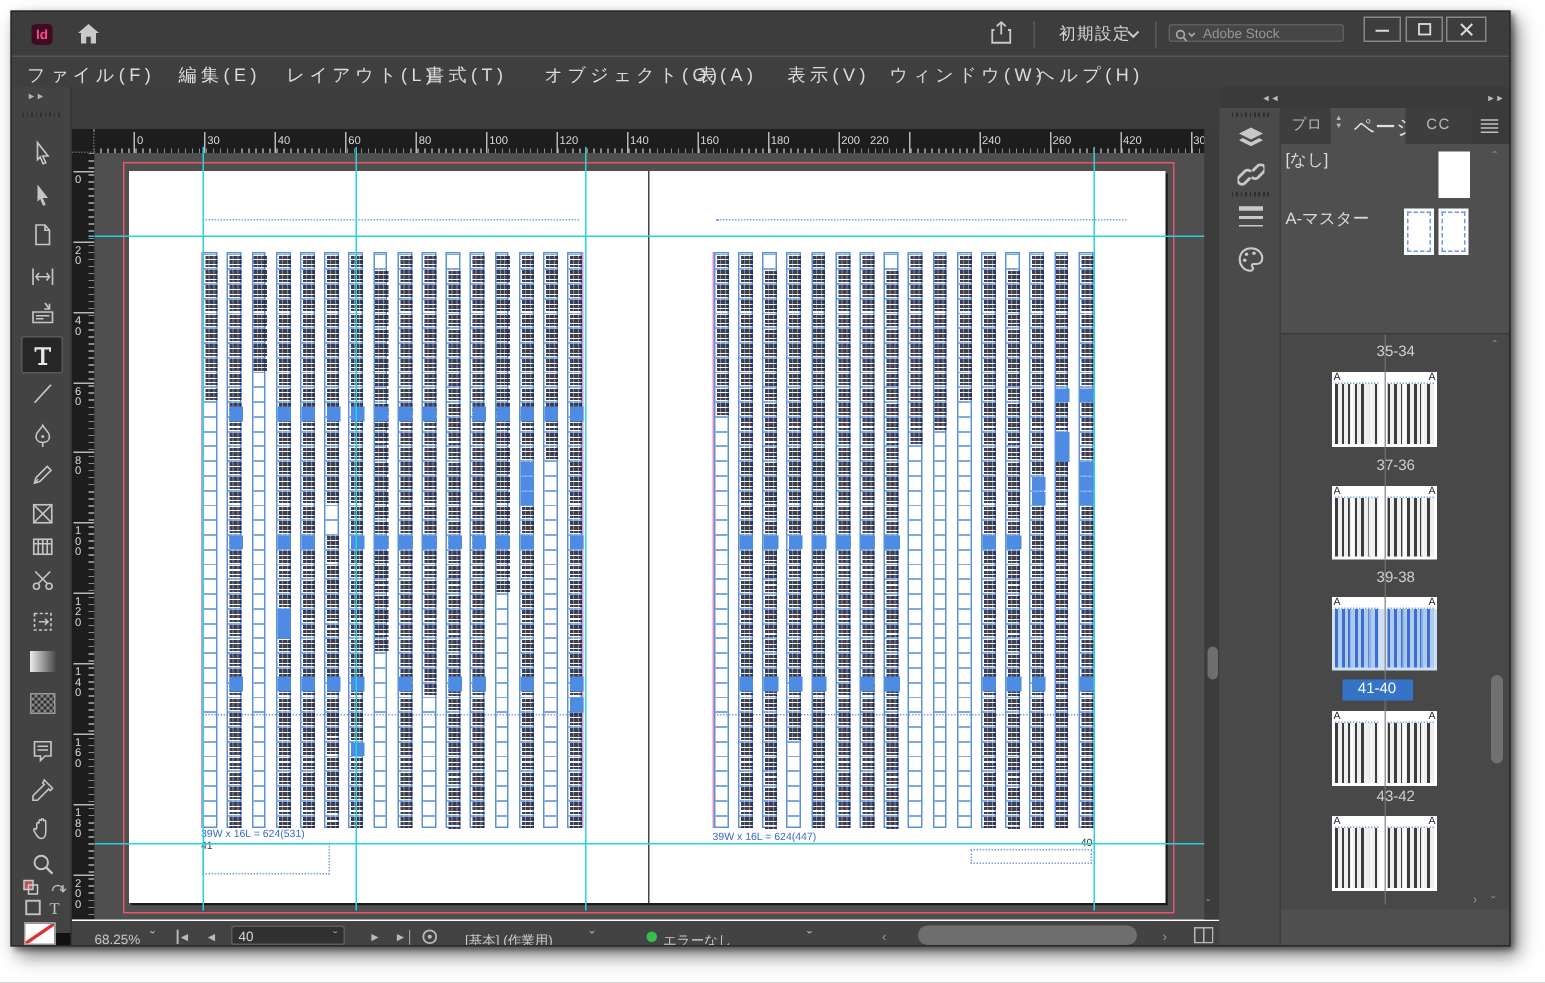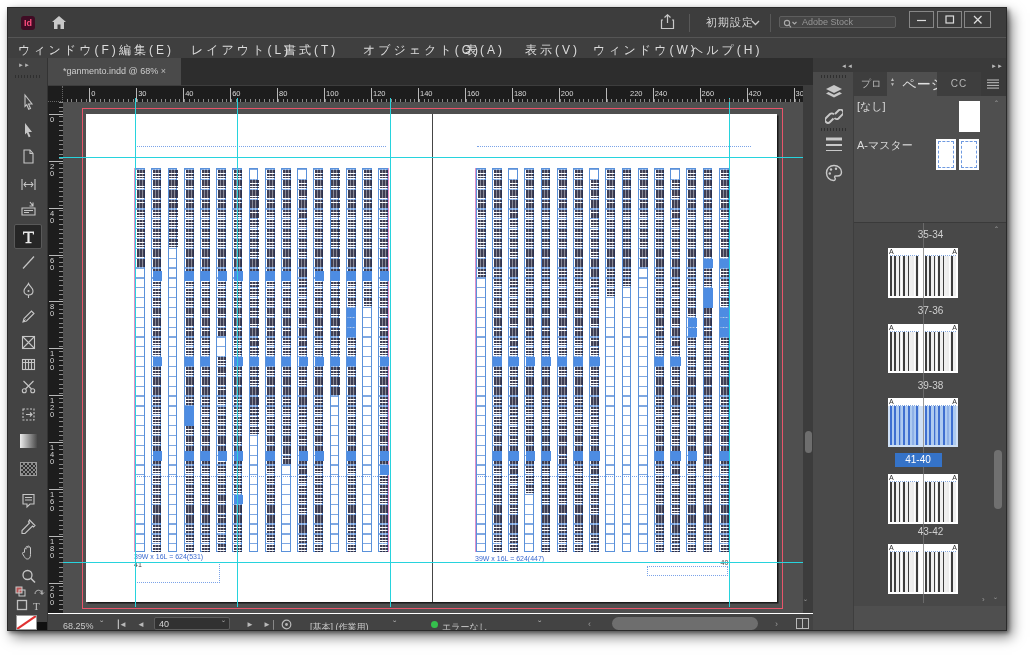--- a/index.html
+++ b/index.html
@@ -99,34 +99,31 @@
         </svg>
       </div>
   <div class="wbtn" style="left:956px;width:27px">
         <svg width="25" height="15">
           <path d="M9 4 L16.5 11.5 M16.5 4 L9 11.5" stroke="#dcdcdc" stroke-width="1.3"></path>
         </svg>
       </div>
  </div>
 
  <div id="menubar">
-  <span class="mitem" style="left:10px">ウィンドウ(F)</span>
+  <span class="mitem" style="left:10px">ファイル(F)</span>
   <span class="mitem" style="left:111px">編集(E)</span>
   <span class="mitem" style="left:183px">レイアウト(L)</span>
   <span class="mitem" style="left:276px">書式(T)</span>
   <span class="mitem" style="left:355px">オブジェクト(O)</span>
   <span class="mitem" style="left:457px">表(A)</span>
   <span class="mitem" style="left:517px">表示(V)</span>
   <span class="mitem" style="left:585px">ウィンドウ(W)</span>
   <span class="mitem" style="left:683px">ヘルプ(H)</span>
  </div>
 
- <div id="tabbar">
-  <div id="doctab">*ganmento.indd @ 68% <span style="color:#bbb">×</span></div>
- </div>
 
  <div id="toolbar">
   <div style="position:absolute;left:10px;top:4px;color:#b5b5b5;font-size:6px;letter-spacing:0px">►►</div>
   <div style="position:absolute;left:7px;top:17px;width:26px;height:3px;background-image:repeating-linear-gradient(90deg,#2f2f2f 0 1px,transparent 1px 3px)"></div>
   <svg class="tool" style="top:35px" width="17" height="17" viewBox="0 0 17 17">
         <path d="M5 2 L12 11 L8.5 11 L10.5 15.5 L8.7 16.2 L6.8 11.7 L5 13.5 Z" fill="none" stroke="#c6c6c6" stroke-width="1.1"></path>
       </svg>
       <svg class="tool" style="top:63px" width="17" height="17" viewBox="0 0 17 17">
         <path d="M5 2 L12 11 L8.5 11 L10.5 15.5 L8.7 16.2 L6.8 11.7 L5 13.5 Z" fill="#c6c6c6"></path>
       </svg>
@@ -245,21 +242,21 @@
       <div class="rnum" style="left:325.0px;top:3px">120</div>
       <div class="rtick" style="left:370.0px;top:2px;width:1px;height:14px"></div>
       <div class="rnum" style="left:372.0px;top:3px">140</div>
       <div class="rtick" style="left:416.9px;top:2px;width:1px;height:14px"></div>
       <div class="rnum" style="left:418.9px;top:3px">160</div>
       <div class="rtick" style="left:463.9px;top:2px;width:1px;height:14px"></div>
       <div class="rnum" style="left:465.9px;top:3px">180</div>
       <div class="rtick" style="left:510.8px;top:2px;width:1px;height:14px"></div>
       <div class="rnum" style="left:512.8px;top:3px">200</div>
       <div class="rtick" style="left:557.8px;top:2px;width:1px;height:14px"></div>
-      <div class="rnum" style="left:582px;top:3px">220</div>
+      <div class="rnum" style="left:532px;top:3px">220</div>
       <div class="rtick" style="left:604.7px;top:2px;width:1px;height:14px"></div>
       <div class="rnum" style="left:606.7px;top:3px">240</div>
       <div class="rtick" style="left:651.6px;top:2px;width:1px;height:14px"></div>
       <div class="rnum" style="left:653.6px;top:3px">260</div>
       <div class="rtick" style="left:698.6px;top:2px;width:1px;height:14px"></div>
       <div class="rnum" style="left:700.6px;top:3px">420</div>
       <div class="rtick" style="left:745.5px;top:2px;width:1px;height:14px"></div>
       <div class="rnum" style="left:747.5px;top:3px">300</div>
     </div>
  <div id="rcorner"></div>

